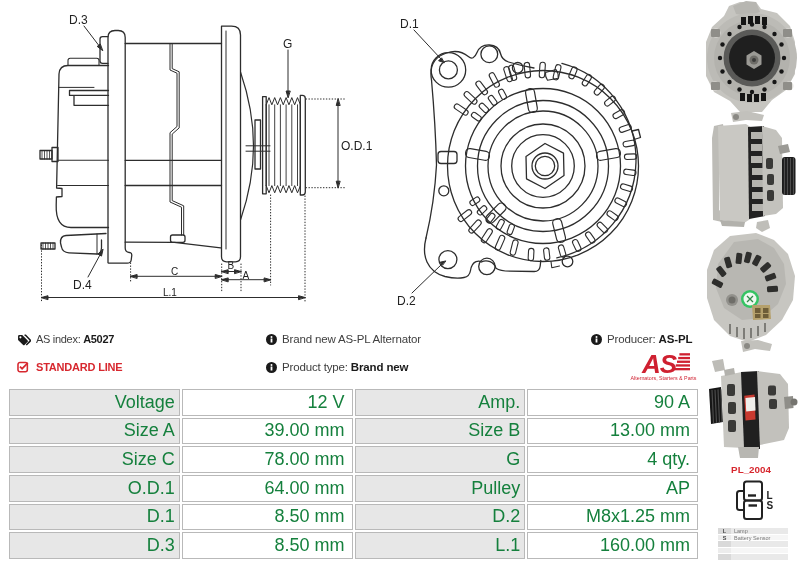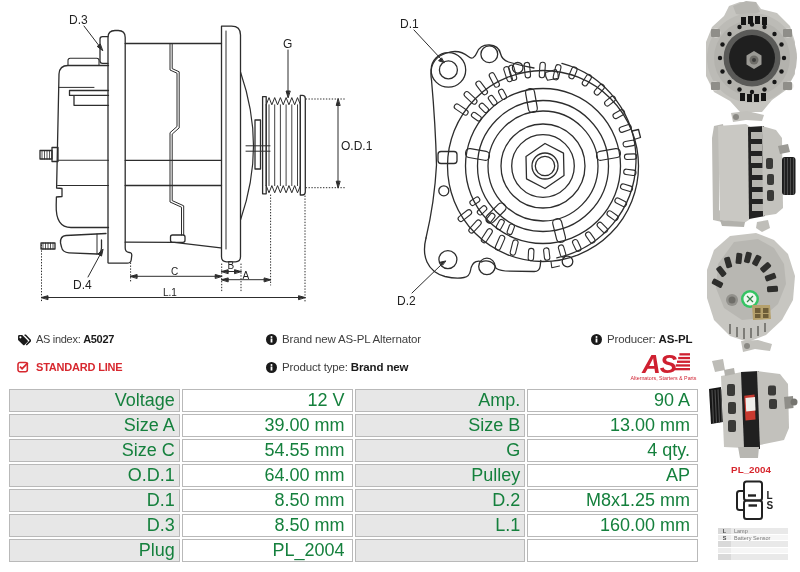--- a/index.html
+++ b/index.html
@@ -268,47 +268,41 @@
         <td class="v">90 A</td>
       </tr>
   <tr>
         <td class="l">Size A</td>
         <td class="v">39.00 mm</td>
         <td class="l">Size B</td>
         <td class="v">13.00 mm</td>
       </tr>
   <tr>
         <td class="l">Size C</td>
-        <td class="v">54.55 mm</td>
+        <td class="v">78.00 mm</td>
         <td class="l">G</td>
         <td class="v">4 qty.</td>
       </tr>
   <tr>
         <td class="l">O.D.1</td>
         <td class="v">64.00 mm</td>
         <td class="l">Pulley</td>
         <td class="v">AP</td>
       </tr>
   <tr>
         <td class="l">D.1</td>
         <td class="v">8.50 mm</td>
         <td class="l">D.2</td>
         <td class="v">M8x1.25 mm</td>
       </tr>
   <tr>
         <td class="l">D.3</td>
         <td class="v">8.50 mm</td>
         <td class="l">L.1</td>
         <td class="v">160.00 mm</td>
-      </tr>
-  <tr>
-        <td class="l">Plug</td>
-        <td class="v">PL_2004</td>
-        <td class="l"></td>
-        <td class="v"></td>
       </tr>
 </tbody>
   </table>
 
 <svg class="abs" style="left:700px;top:0px" width="100" height="118" viewBox="0 0 100 118">
 
   <g>
     <path d="M29,6 L40,2 L56,2 L61,9 L77,13 L90,26 L95,42 L95,74 L86,90 L72,100 L62,112 L40,112 L30,101 L14,92 L6,76 L6,42 L12,27 L24,16 Z" fill="#c6c5c0"></path>
     <path d="M33,6 L46,1 L56,2 L60,12 L48,16 L36,14 Z" fill="#b7b6b1"></path>
     <circle cx="52" cy="58" r="45" fill="#bcbbb6"></circle>

